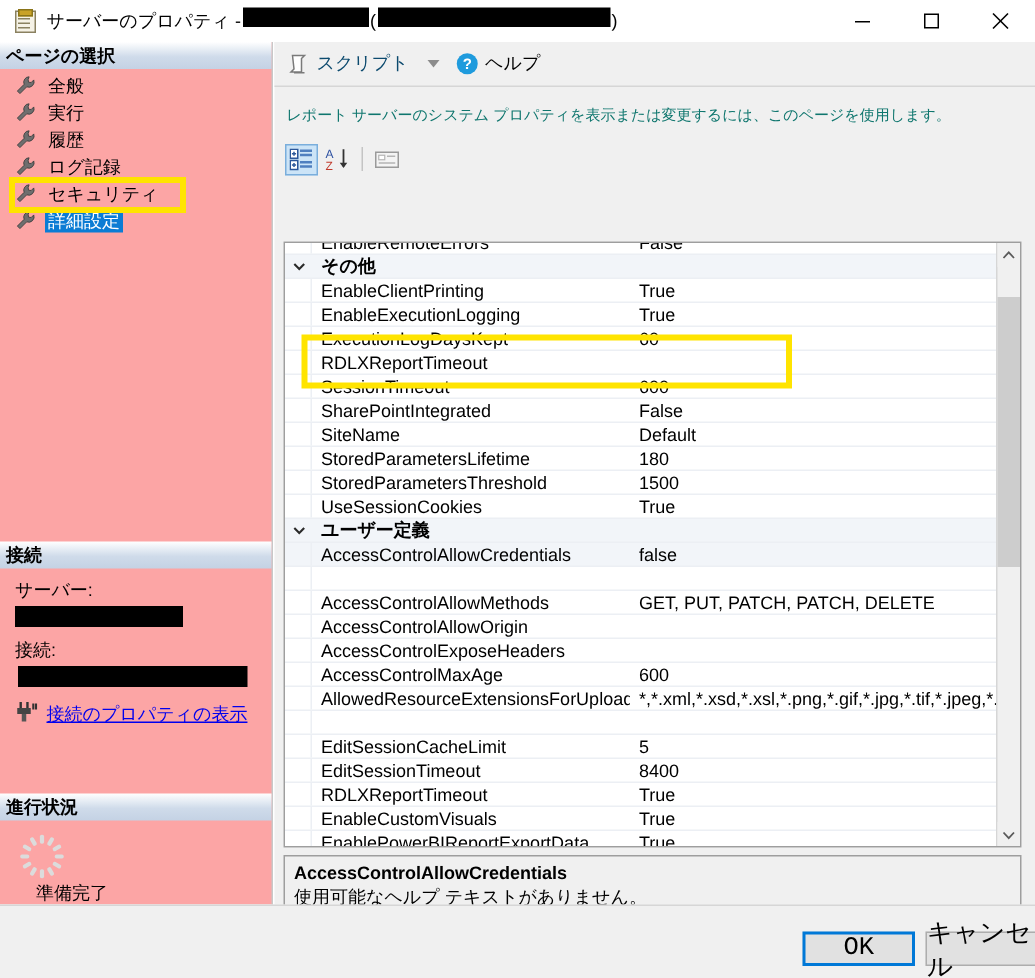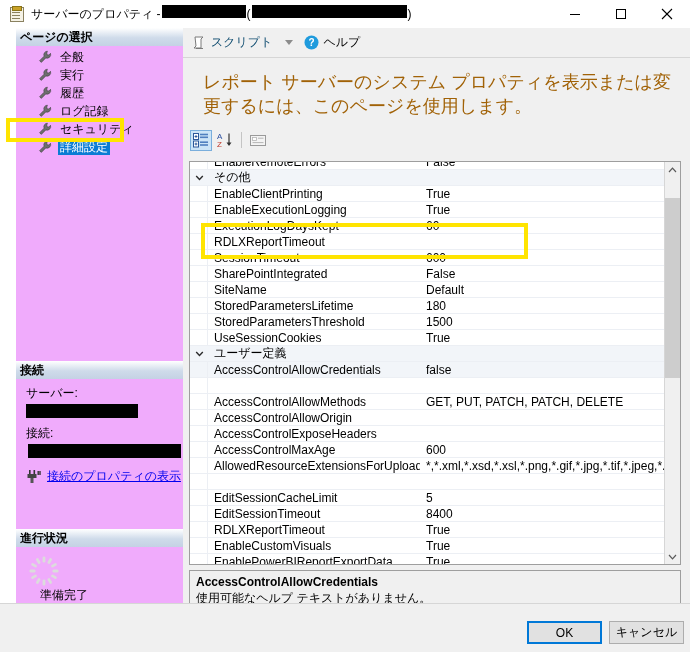--- a/index.html
+++ b/index.html
@@ -78,41 +78,40 @@
     font-size: 13px;
     color: #000;
     background: transparent;
     line-height: 1;
   }
   .win-btn svg { display: block; }
 
   
   .left-panel {
     position: absolute;
-    left: 16px; top: 28px;
+    left: 0; top: 28px;
     width: 182px;
     height: 575px;
-    background: #f0abfc;
+    background: #fca5a5;
     border-right: 1px solid #c8c8c8;
     box-sizing: border-box;
   }
   .section-header {
     height: 18px;
     background: linear-gradient(to bottom, #ffffff 0%, #cfdbea 55%, #c4d2e4 100%);
     font-weight: bold;
     font-size: 12px;
     padding-left: 4px;
     display: flex;
     align-items: center;
     color: #000;
     box-sizing: border-box;
   }
   .page-list {
     padding-top: 2px;
-    margin-left: 12px;
   }
   .page-item {
     height: 18px;
     display: flex;
     align-items: center;
     padding-left: 10px;
     font-size: 12px;
     position: relative;
   }
   .page-item .label {
@@ -153,21 +152,21 @@
   .conn-label { margin-bottom: 2px; }
   .conn-redact {
     background: #000;
     height: 14px;
     margin-bottom: 7px;
   }
   .conn-redact.server { width: 112px; }
   .conn-redact.conn { width: 153px; margin-left: 2px; }
   .conn-link-row {
     display: flex;
-    align-items: center;
+    align-items: flex-start;
     margin-top: 10px;
   }
   .plug-icon { width: 16px; height: 14px; flex: 0 0 auto; }
   .conn-link {
     margin-left: 5px;
     color: #0000ee;
     text-decoration: underline;
     font-size: 12px;
     cursor: pointer;
   }
@@ -216,23 +215,23 @@
   .caret-down {
     width: 0; height: 0;
     border-left: 4px solid transparent;
     border-right: 4px solid transparent;
     border-top: 5px solid #8c8c8c;
     margin: 0 8px 0 6px;
   }
   .help-icon { width: 15px; height: 15px; margin-right: 4px; }
 
   .desc-text {
-    padding: 12px 10px 10px 20px;
-    font-size: 18px;
-    color: #a16207;
+    padding: 12px 10px 10px 8px;
+    font-size: 10px;
+    color: #0f766e;
   }
 
   .grid-toolbar {
     display: flex;
     align-items: center;
     padding-left: 7px;
     height: 24px;
   }
   .gt-btn {
     width: 22px; height: 21px;
@@ -296,21 +295,21 @@
   }
   .grid-row .pval {
     flex: 1 1 auto;
     padding-left: 6px;
     white-space: nowrap;
     overflow: hidden;
     box-sizing: border-box;
   }
   .grid-row.category {
     background: #f2f5f9;
-    font-weight: normal;
+    font-weight: bold;
   }
   .grid-row.category .pname { padding-left: 6px; }
   .grid-row.category .gutter {
     display: flex; align-items: center; justify-content: center;
     border-right: none;
   }
   .chev {
     width: 9px; height: 9px;
   }
   .grid-row.shaded { background: #f2f5f9; }
@@ -357,27 +356,28 @@
     width: 690px; height: 49px;
     background: #f0f0f0;
     border-top: 1px solid #d6d6d6;
     box-sizing: border-box;
   }
   .btn {
     position: absolute;
     top: 17px;
     height: 23px;
     width: 75px;
-    font-size: 12px;
-    font-family: Liberation Sans, sans-serif;
+    font-size: 17px;
+    font-family: Liberation Mono, monospace;
     background: #e1e1e1;
     border: 1px solid #adadad;
     box-sizing: border-box;
     display: flex; align-items: center; justify-content: center;
     cursor: default;
+    margin-left: 8px;
   }
   .btn.primary {
     border: 2px solid #0078d7;
     left: 527px;
   }
   .btn.secondary { left: 609px; }
 </style>
 </head>
 <body>
 

